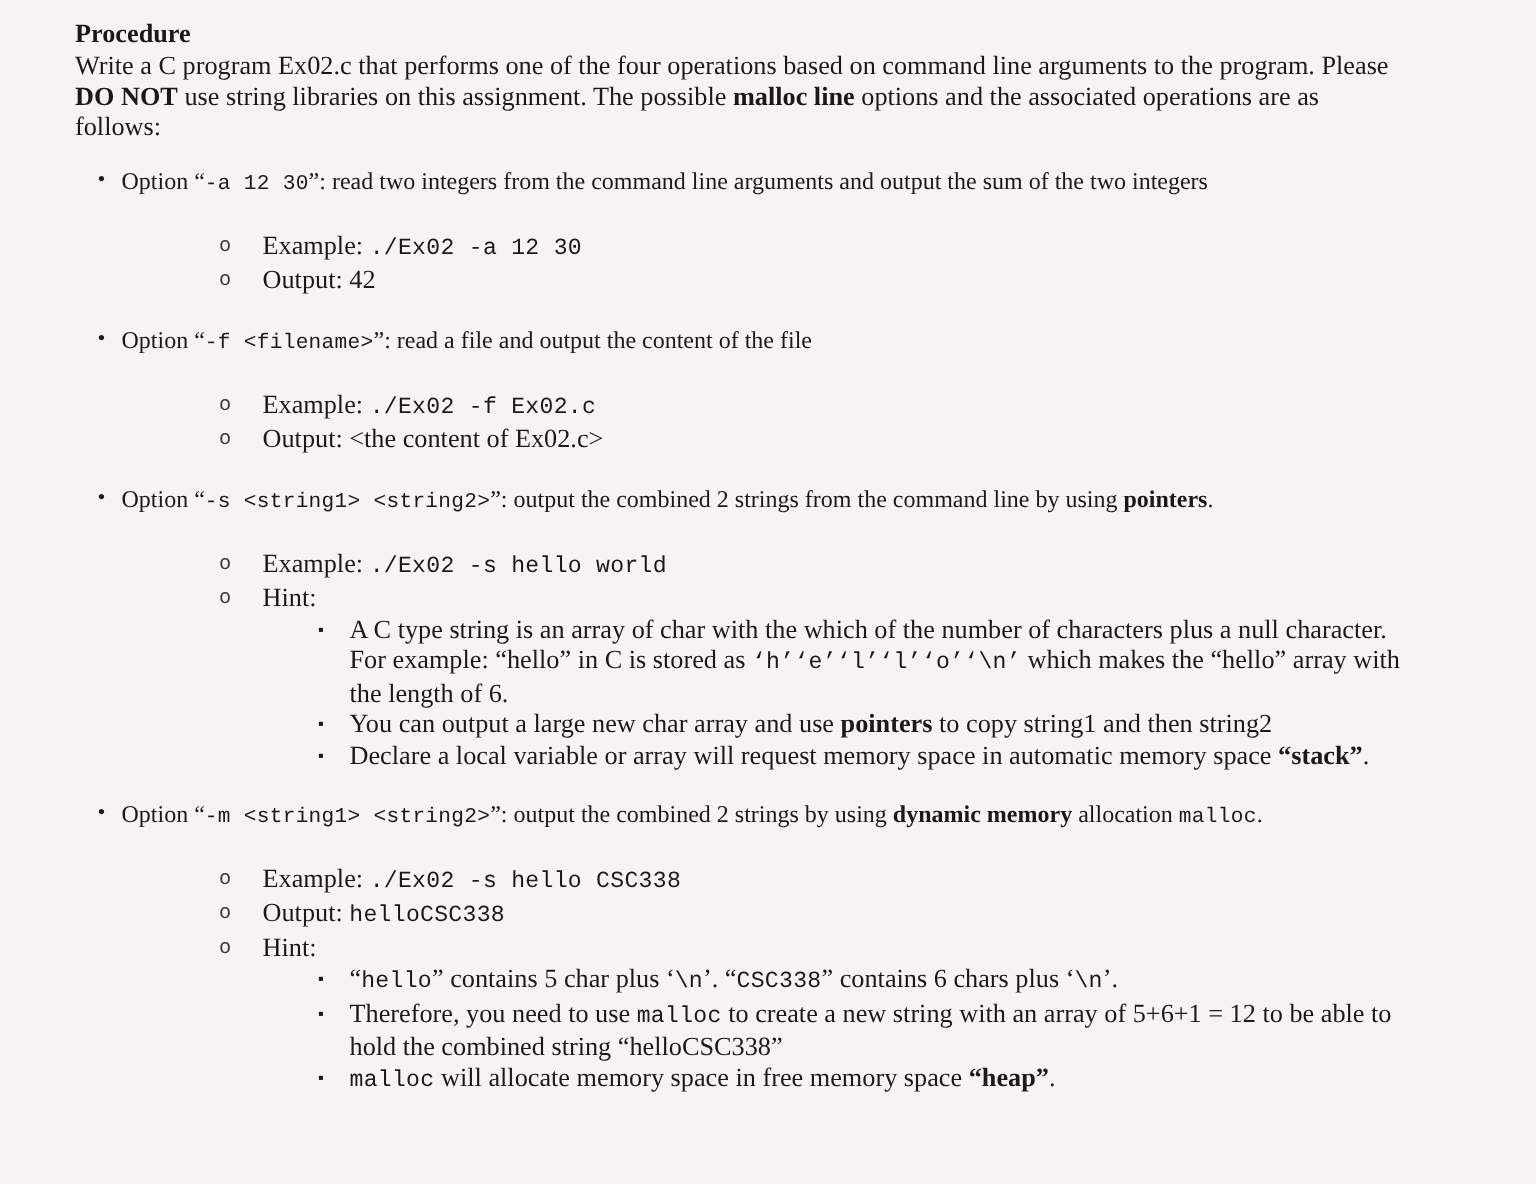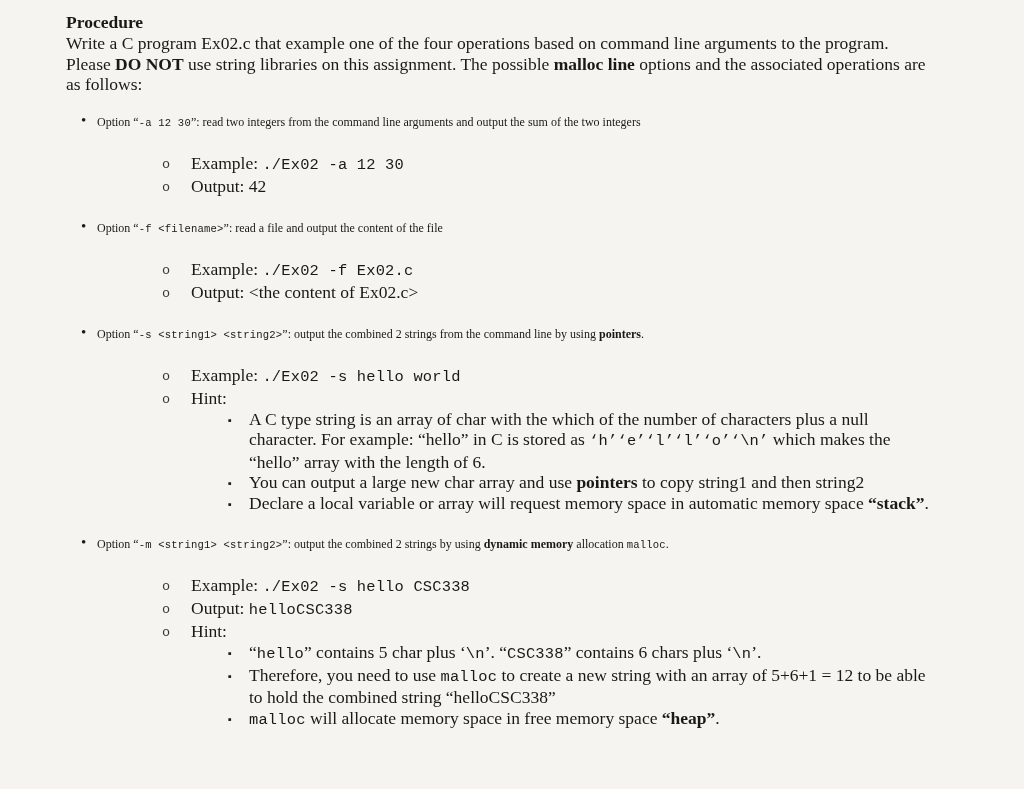--- a/index.html
+++ b/index.html
@@ -11,21 +11,21 @@
     height: 789px;
     overflow: hidden;
     background: #f6f4f0;
     color: #1a1916;
     font-family: "Liberation Serif", serif;
   }
   .page {
     box-sizing: border-box;
     width: 997px;
     height: 789px;
-    padding: 12px 60px 10px 66px;
+    padding: 12px 60px 10px 50px;
   }
   .heading {
     font-size: 17.5px;
     font-weight: 700;
     line-height: 21px;
     margin: 0;
   }
   .intro {
     font-size: 17.5px;
     line-height: 20.5px;
@@ -43,21 +43,21 @@
   }
   .li1::before {
     content: "\2022";
     position: absolute;
     left: 0;
     top: 0;
     font-size: 15px;
   }
   .li1:last-child { margin-bottom: 5px; }
   .optline {
-    font-size: 12px;
+    font-size: 16px;
     line-height: 20px;
     max-width: 880px;
   }
 
   
   .l2 { margin-left: 64px; margin-top: 20px; }
   .li2 {
     position: relative;
     padding-left: 30px;
     font-size: 17.5px;
@@ -98,21 +98,21 @@
     letter-spacing: 0.2px;
   }
 </style>
 </head>
 <body>
 
 <div class="page">
 
   <div class="heading">Procedure</div>
 
-  <div class="intro"><span>Write a C program Ex02.c that example one of the four operations based on command line arguments to the program. Please </span><span class="seg-b">DO NOT</span><span> use string libraries on this assignment. The possible </span><span class="seg-b">malloc line</span><span> options and the associated operations are as follows:</span></div>
+  <div class="intro"><span>Write a C program Ex02.c that performs one of the four operations based on command line arguments to the program. Please </span><span class="seg-b">DO NOT</span><span> use string libraries on this assignment. The possible </span><span class="seg-b">malloc line</span><span> options and the associated operations are as follows:</span></div>
 
   <ul class="l1">
 
     <li class="li1">
       <div class="optline"><span>Option “</span><span class="seg-m">-a 12 30</span><span>”: read two integers from the command line arguments and output the sum of the two integers</span></div>
       <ul class="l2">
         <li class="li2"><span>Example: </span><span class="seg-m">./Ex02 -a 12 30</span></li>
         <li class="li2"><span>Output: 42</span></li>
       </ul>
     </li>

